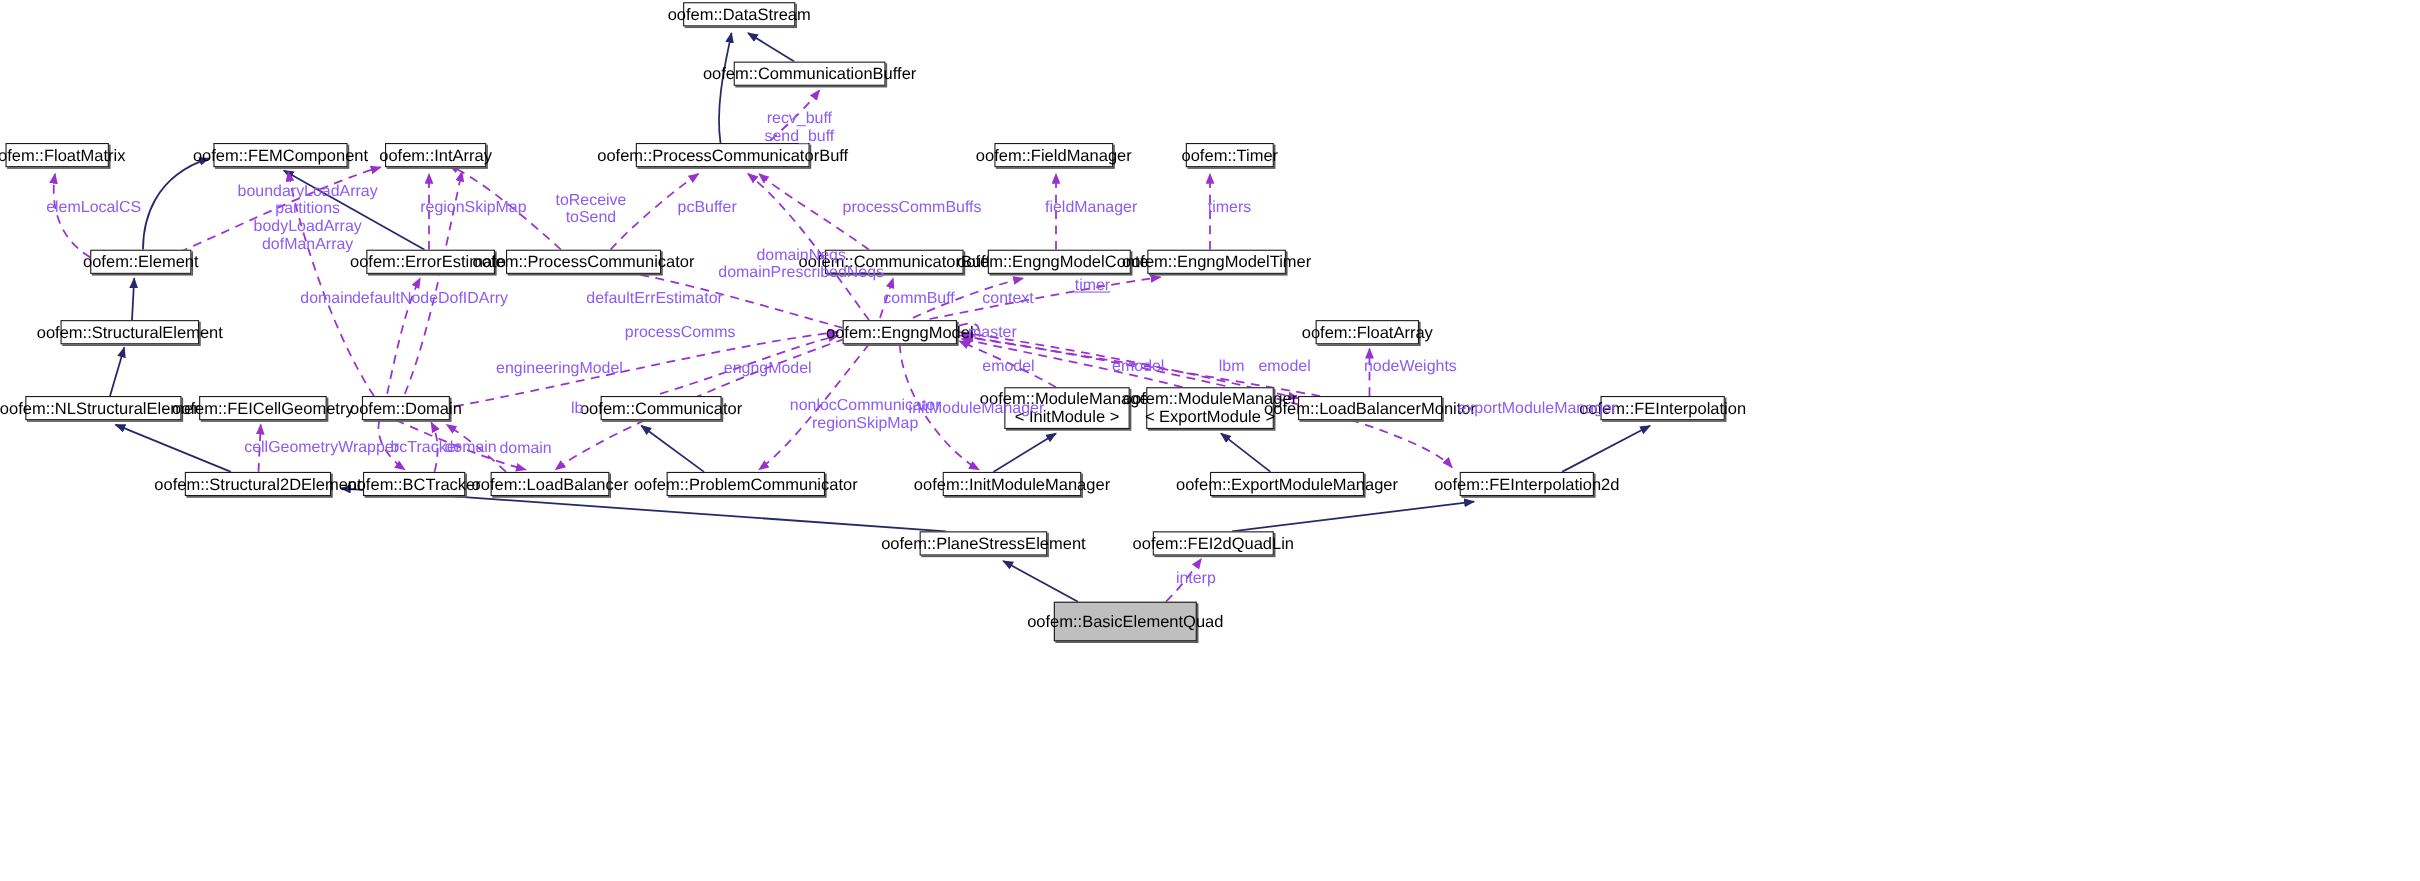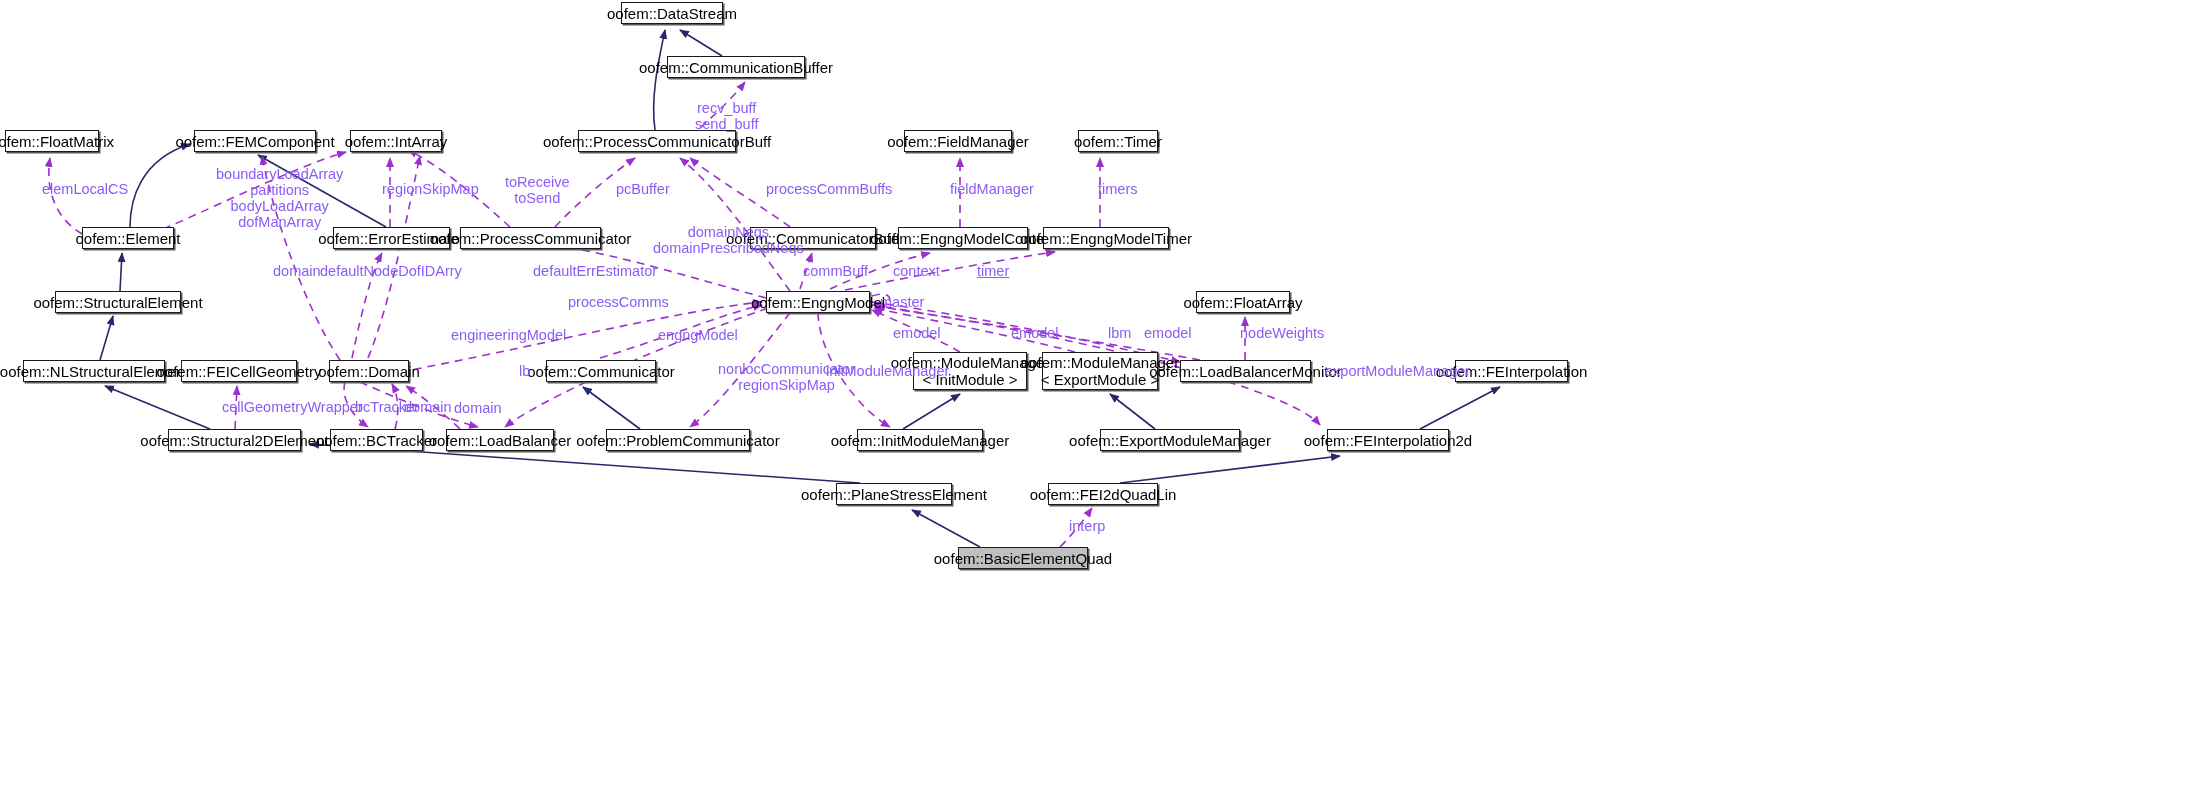--- a/index.html
+++ b/index.html
@@ -226,21 +226,21 @@
       </div>
       <div class="uml-node" style="left: 1327px; top: 429px; width: 122px; height: 22px;">
         <span class="node-line">oofem::FEInterpolation2d</span>
       </div>
       <div class="uml-node" style="left: 836px; top: 483px; width: 116px; height: 22px;">
         <span class="node-line">oofem::PlaneStressElement</span>
       </div>
       <div class="uml-node" style="left: 1048px; top: 483px; width: 110px; height: 22px;">
         <span class="node-line">oofem::FEI2dQuadLin</span>
       </div>
-      <div class="uml-node highlight" style="left: 958px; top: 547px; width: 130px; height: 22px; align-items: center;">
+      <div class="uml-node highlight" style="left: 958px; top: 547px; width: 130px; height: 36px; align-items: center;">
         <span class="node-line">oofem::BasicElementQuad</span>
       </div>
     </div>
   <div id="label-layer">
       <div class="edge-label" style="left: 42px; top: 181px;">
         <span>elemLocalCS</span>
       </div>
       <div class="edge-label" style="left: 216px; top: 166px;">
         <span>boundaryLoadArray</span>
         <span>partitions</span>
@@ -282,21 +282,21 @@
       </div>
       <div class="edge-label" style="left: 533px; top: 263px;">
         <span>defaultErrEstimator</span>
       </div>
       <div class="edge-label" style="left: 803px; top: 263px;">
         <span>commBuff</span>
       </div>
       <div class="edge-label" style="left: 893px; top: 263px;">
         <span>context</span>
       </div>
-      <div class="edge-label" style="left: 977px; top: 263px; text-decoration: underline;">
+      <div class="edge-label" style="left: 977px; top: 252px; text-decoration: underline;">
         <span>timer</span>
       </div>
       <div class="edge-label" style="left: 880px; top: 294px;">
         <span>master</span>
       </div>
       <div class="edge-label" style="left: 568px; top: 294px;">
         <span>processComms</span>
       </div>
       <div class="edge-label" style="left: 1240px; top: 325px;">
         <span>nodeWeights</span>

